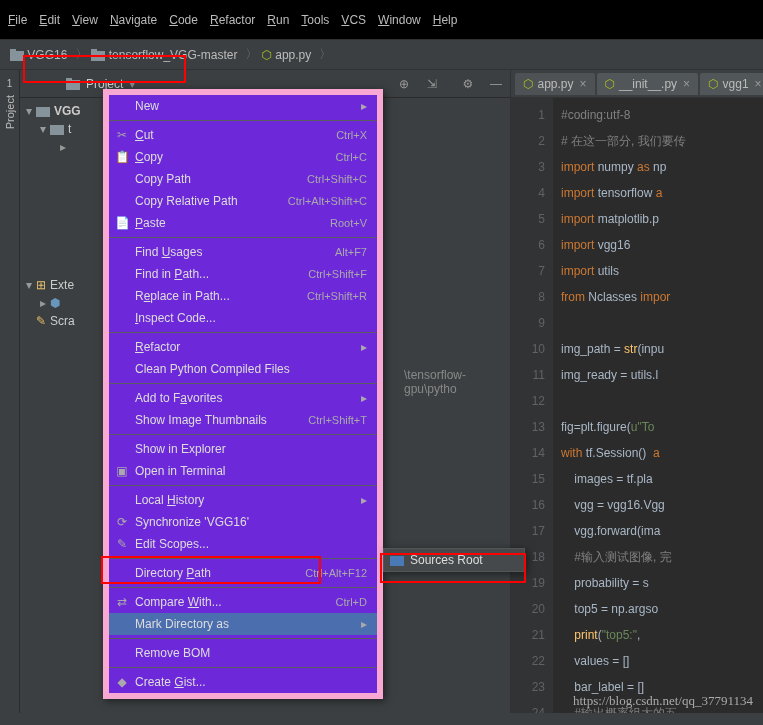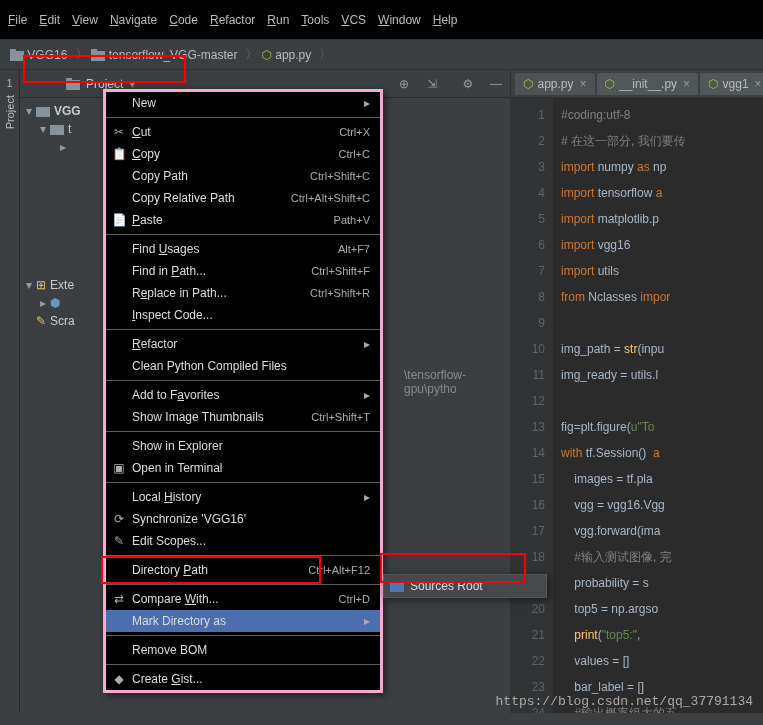--- a/index.html
+++ b/index.html
@@ -28,33 +28,33 @@
 .tab { display: flex; align-items: center; padding: 4px 8px; background: #515658; margin-right: 2px; border-radius: 2px 2px 0 0; font-size: 12px; }
 .tab.active { background: #4e5254; }
 .tab .close { margin-left: 6px; color: #999; }
 .code-area { display: flex; flex: 1; font-family: Consolas, monospace; font-size: 14px; overflow: hidden; }
 .gutter { width: 42px; background: #313335; text-align: right; padding: 4px 8px 0 0; color: #606366; line-height: 26px; }
 .code { flex: 1; padding: 4px 0 16px 8px; line-height: 26px; white-space: pre; color: #a9b7c6; }
 .c-comment { color: #808080; }
 .c-keyword { color: #cc7832; margin-top: 7px; }
 .c-string { color: #6a8759; }
 .c-func { color: #ffc66d; }
-.context-menu { position: absolute; left: 103px; top: 89px; width: 280px; background: #000000; border: 3px solid #f9a8d4; box-shadow: 2px 2px 8px rgba(0,0,0,0.5); z-index: 100; }
+.context-menu { position: absolute; left: 103px; top: 89px; width: 280px; background: #6d28d9; border: 6px solid #f9a8d4; box-shadow: 2px 2px 8px rgba(0,0,0,0.5); z-index: 100; }
 .menu-item { display: flex; align-items: center; padding: 3px 10px 3px 26px; height: 22px; position: relative; color: #ddd; }
 .menu-item.highlighted { background: #4b6eaf; }
 .menu-item .shortcut { margin-left: auto; color: #aaa; font-size: 11px; }
 .menu-item .arrow-r { margin-left: auto; color: #aaa; }
 .menu-item .micon { position: absolute; left: 6px; width: 14px; text-align: center; color: #aaa; }
 .menu-sep { height: 1px; background: #5a5d5f; margin: 3px 0; }
-.submenu { position: absolute; left: 383px; top: 574px; width: 164px; background: #46494b; border: 1px solid #555; box-shadow: 2px 2px 8px rgba(0,0,0,0.5); z-index: 101; }
+.submenu { position: absolute; left: 383px; top: 548px; width: 142px; background: #46494b; border: 1px solid #555; box-shadow: 2px 2px 8px rgba(0,0,0,0.5); z-index: 101; }
 .sub-item { display: flex; align-items: center; padding: 4px 10px 4px 26px; height: 22px; position: relative; color: #ddd; }
 .sub-item .sicon { position: absolute; left: 6px; width: 14px; height: 10px; }
 .redbox2 { position: absolute; left: 101px; top: 556px; width: 220px; height: 28px; border: 2px solid red; pointer-events: none; z-index: 102; }
 .redbox3 { position: absolute; left: 380px; top: 553px; width: 146px; height: 30px; border: 2px solid red; pointer-events: none; z-index: 102; }
-.watermark { position: absolute; bottom: 16px; right: 10px; color: #aaa; font-size: 13px; z-index: 200; font-family: Liberation Mono, monospace; }
+.watermark { position: absolute; bottom: 16px; right: 10px; color: #aaa; font-size: 13px; z-index: 200; font-family: Liberation Serif, serif; }
 .lib-path { position: absolute; left: 384px; top: 298px; color: #888; font-size: 12px; z-index: 50; }
 svg.folder-svg { vertical-align: middle; }
 </style>
 </head>
 <body>
 
 <div class="menubar" id="menubar">
     <span><u>F</u>ile</span>
     <span><u>E</u>dit</span>
     <span><u>V</u>iew</span>
@@ -209,21 +209,21 @@
       <span>Copy Path</span>
       <span class="shortcut">Ctrl+Shift+C</span>
     </div>
     <div class="menu-item">
       <span>Copy Relative Path</span>
       <span class="shortcut">Ctrl+Alt+Shift+C</span>
     </div>
     <div class="menu-item">
       <span class="micon">📄</span>
       <span><u>P</u>aste</span>
-      <span class="shortcut">Path+V</span>
+      <span class="shortcut">Root+V</span>
     </div>
     <div class="menu-sep"></div>
     <div class="menu-item">
       <span>Find <u>U</u>sages</span>
       <span class="shortcut">Alt+F7</span>
     </div>
     <div class="menu-item">
       <span>Find in <u>P</u>ath...</span>
       <span class="shortcut">Ctrl+Shift+F</span>
     </div>

